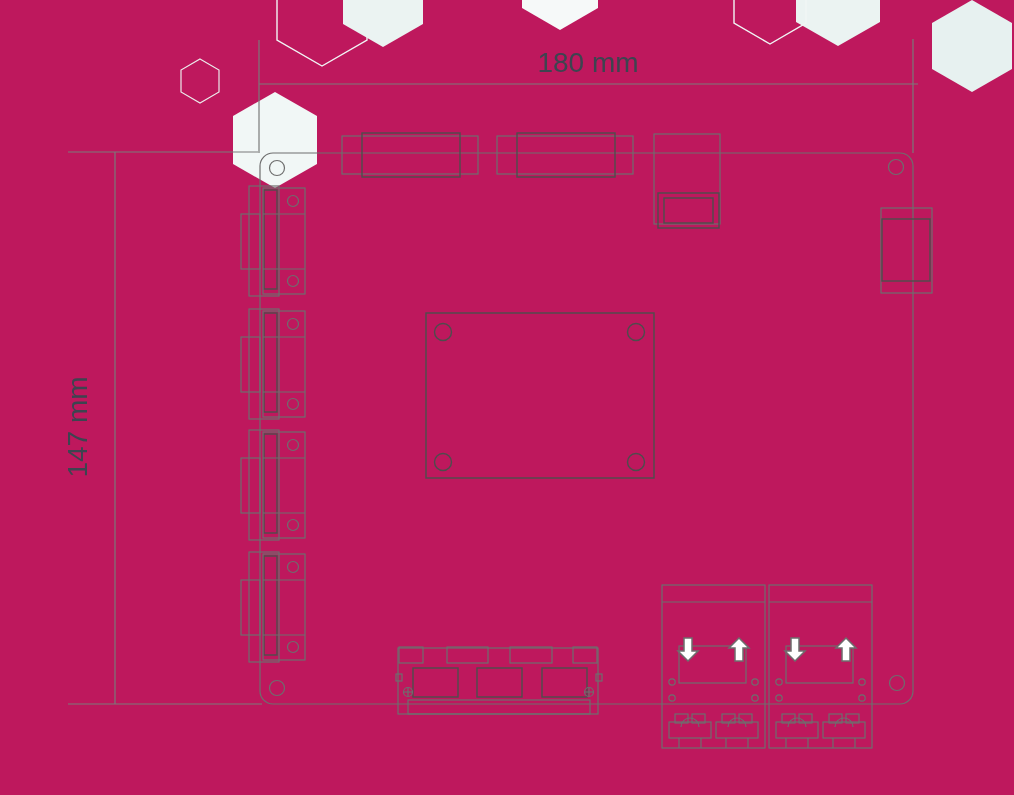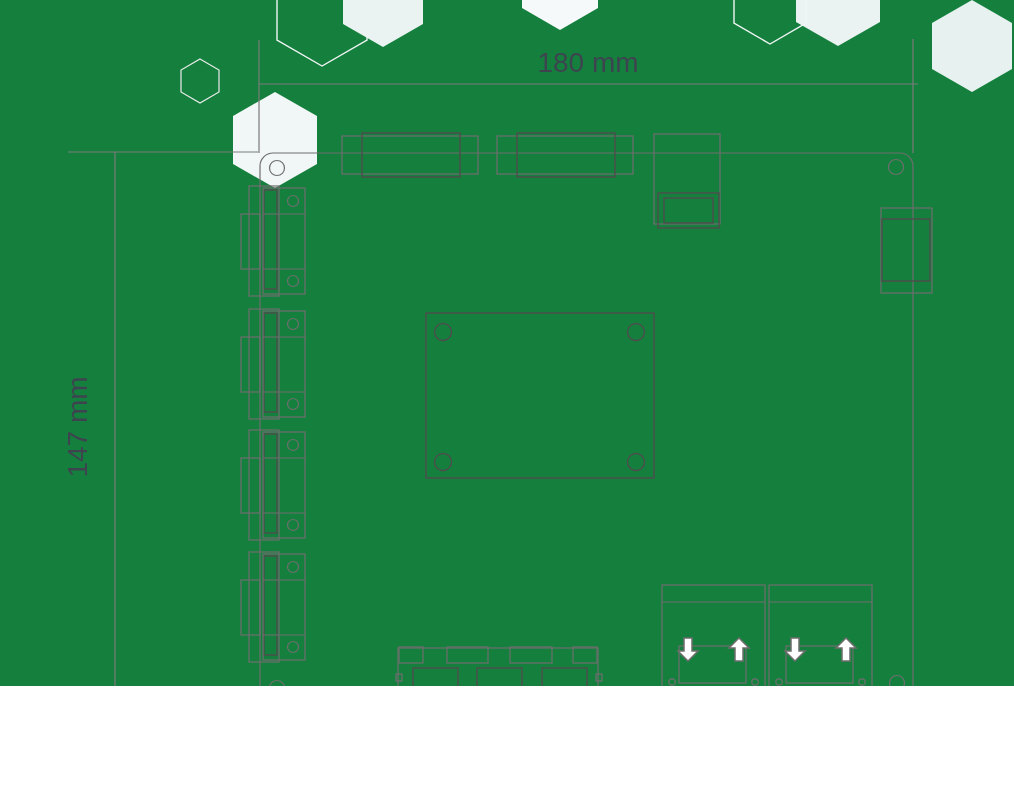--- a/index.html
+++ b/index.html
@@ -1,16 +1,16 @@
 <!DOCTYPE html>
 <html><head>
 <meta charset="utf-8">
 <style>
   html,body{margin:0;padding:0;background:#ffffff;}
-  #stage{position:relative;width:1014px;height:686px;background:#15803d;overflow:hidden;
+  #stage{position:relative;width:1014px;height:795px;background:#be185d;overflow:hidden;
          font-family:"Liberation Sans",sans-serif;}
   svg{display:block;}
   .ln{stroke:#7a7a7a;stroke-width:1.2;fill:none;}
   .o{stroke:#6e6e6e;stroke-width:1.2;fill:none;}
   .d{stroke:#4d4d4d;stroke-width:1.4;fill:none;}
   .arrow{stroke:#6e6e6e;stroke-width:1.5;fill:#ffffff;}
   .dimtext{fill:#3d4450;font-family:"Liberation Sans",sans-serif;font-size:28px;}
   .hexfill{fill:#e7f1f0;stroke:none;}
   .hexfill2{fill:#ebf3f2;stroke:none;}
   .hexfaint{fill:#f1f7f6;stroke:none;}

